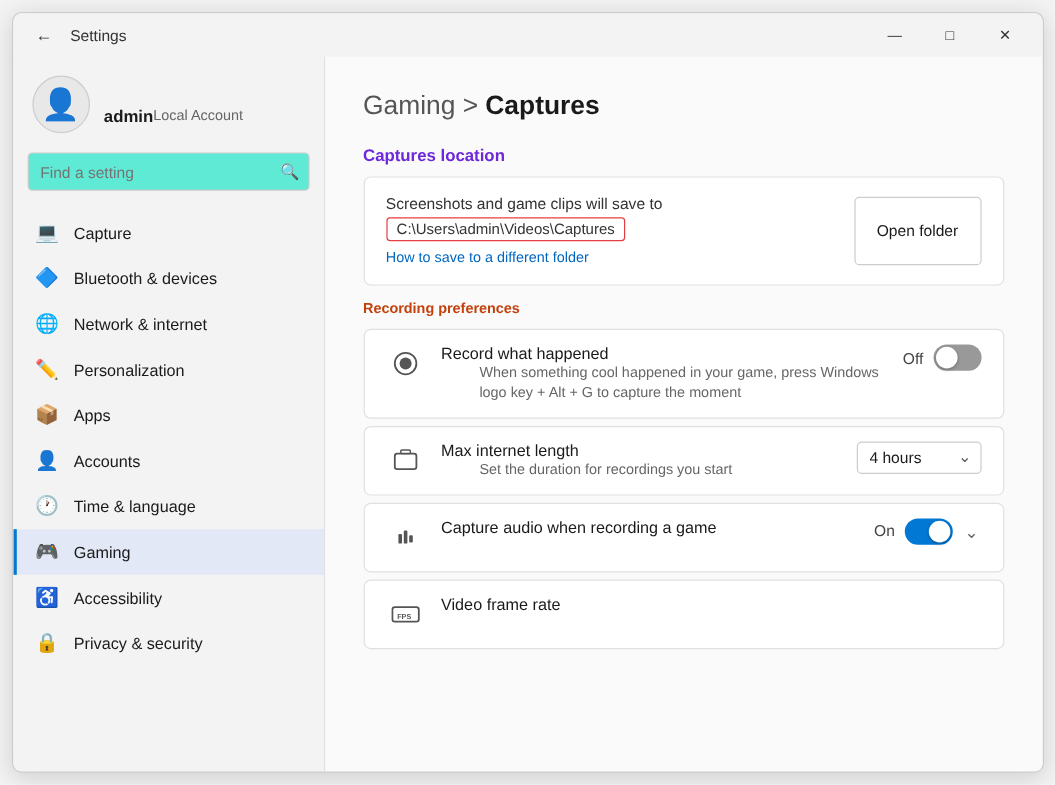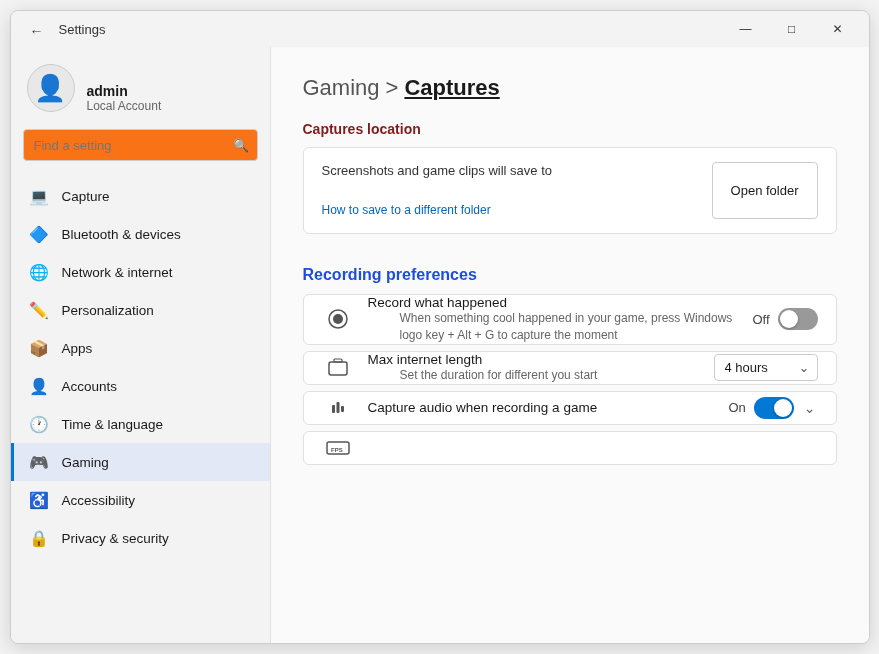--- a/index.html
+++ b/index.html
@@ -100,33 +100,33 @@
       border-radius: 50%;
       background: #e8e8e8;
       border: 1px solid #ccc;
       display: flex;
       align-items: center;
       justify-content: center;
       color: #666;
       font-size: 24px;
       flex-shrink: 0;
     }
-    .user-info { display: flex; flex-direction: column; margin-top: 20px; }
+    .user-info { display: flex; flex-direction: row; margin-top: 20px; }
     .user-name { font-size: 14px; font-weight: 600; color: #1a1a1a; }
     .user-type { font-size: 12px; color: #666; }
     .search-box {
       margin: 4px 12px 12px 12px;
       position: relative;
     }
     .search-input {
       width: 100%;
       height: 32px;
       border: 1px solid #ccc;
       border-radius: 4px;
-      background: #f97316;
+      background: #5eead4;
       padding: 0 32px 0 10px;
       font-size: 13px;
       outline: none;
     }
     .search-icon-wrap {
       position: absolute;
       right: 8px;
       top: 50%;
       transform: translateY(-50%);
       color: #666;
@@ -167,32 +167,32 @@
     .breadcrumb {
       font-size: 22px;
       margin-bottom: 20px;
       color: #333;
       display: flex;
       align-items: center;
       gap: 6px;
     }
     .breadcrumb .parent { font-weight: 400; color: #555; }
     .breadcrumb .separator { color: #555; font-weight: 300; }
-    .breadcrumb .current { font-weight: 700; color: #1a1a1a; text-decoration: underline; }
+    .breadcrumb .current { font-weight: 700; color: #1a1a1a; }
     .section-title {
       font-size: 14px;
       font-weight: 600;
-      color: #7f1d1d;
+      color: #6d28d9;
       margin-bottom: 10px;
     }
     .card {
       background: white;
       border-radius: 6px;
       padding: 14px 18px;
-      margin-bottom: 32px;
+      margin-bottom: 12px;
       border: 1px solid #e0e0e0;
     }
     .captures-location-card {
       display: flex;
       align-items: center;
       justify-content: space-between;
     }
     .captures-location-left {}
     .captures-location-label { font-size: 13px; color: #333; margin-bottom: 4px; }
     .captures-path-wrap {
@@ -208,25 +208,25 @@
     .captures-link { font-size: 12px; color: #0067c0; cursor: pointer; text-decoration: none; }
     .open-folder-btn {
       border: 1px solid #ccc;
       background: white;
       border-radius: 4px;
       padding: 20px 18px;
       font-size: 13px;
       cursor: pointer;
       color: #1a1a1a;
     }
-    .recording-prefs-title { font-size: 16px; font-weight: 600; margin-bottom: 10px; color: #1d4ed8; }
+    .recording-prefs-title { font-size: 12px; font-weight: 600; margin-bottom: 10px; color: #c2410c; }
     .pref-row {
       display: flex;
-      align-items: center;
-      padding: 0 18px;
+      align-items: flex-start;
+      padding: 12px 18px;
       background: white;
       border: 1px solid #e0e0e0;
       border-radius: 6px;
       margin-bottom: 6px;
       gap: 14px;
     }
     .pref-icon {
       width: 32px;
       height: 32px;
       display: flex;
@@ -401,20 +401,21 @@
       <div class="breadcrumb">
         <span class="parent">Gaming</span>
         <span class="separator">&gt;</span>
         <span class="current">Captures</span>
       </div>
 
       <div class="section-title">Captures location</div>
       <div class="card captures-location-card">
         <div class="captures-location-left">
           <div class="captures-location-label">Screenshots and game clips will save to</div>
+          <div class="captures-path-wrap">C:\Users\admin\Videos\Captures</div>
           <br>
           <a class="captures-link">How to save to a different folder</a>
         </div>
         <button class="open-folder-btn">Open folder</button>
       </div>
 
       <div class="recording-prefs-title">Recording preferences</div>
 
       <div class="pref-row">
         <div class="pref-icon">
@@ -439,21 +440,21 @@
 
       <div class="pref-row">
         <div class="pref-icon">
           <svg width="22" height="22" viewBox="0 0 22 22" fill="none" xmlns="http://www.w3.org/2000/svg">
             <rect x="2" y="5" width="18" height="13" rx="2" stroke="#555" stroke-width="1.5"></rect>
             <rect x="7" y="2" width="8" height="3" rx="1" stroke="#555" stroke-width="1.2"></rect>
           </svg>
         </div>
         <div class="pref-text">
           <div class="pref-title">Max internet length</div>
-          <div class="pref-desc">Set the duration for different you start</div>
+          <div class="pref-desc">Set the duration for recordings you start</div>
         </div>
         <div class="pref-control">
           <div class="dropdown-wrap">
             <select class="dropdown-select">
               <option>30 minutes</option>
               <option>1 hour</option>
               <option>2 hours</option>
               <option selected="">4 hours</option>
               <option>6 hours</option>
             </select>
@@ -484,17 +485,18 @@
       </div>
 
       <div class="pref-row">
         <div class="pref-icon">
           <svg width="24" height="24" viewBox="0 0 24 24" fill="none" xmlns="http://www.w3.org/2000/svg">
             <rect x="1" y="6" width="22" height="12" rx="2" stroke="#555" stroke-width="1.5"></rect>
             <text x="5" y="16" font-size="6" fill="#555" font-family="Arial" font-weight="bold">FPS</text>
           </svg>
         </div>
         <div class="pref-text">
+          <div class="pref-title">Video frame rate</div>
         </div>
       </div>
     </div>
   </div>
 </div>
 
 </body></html>

